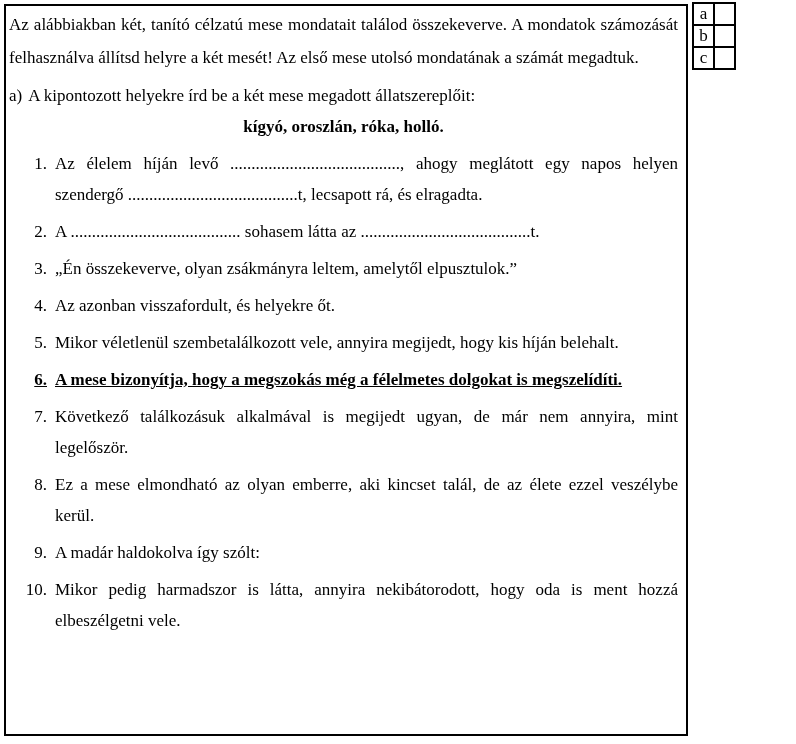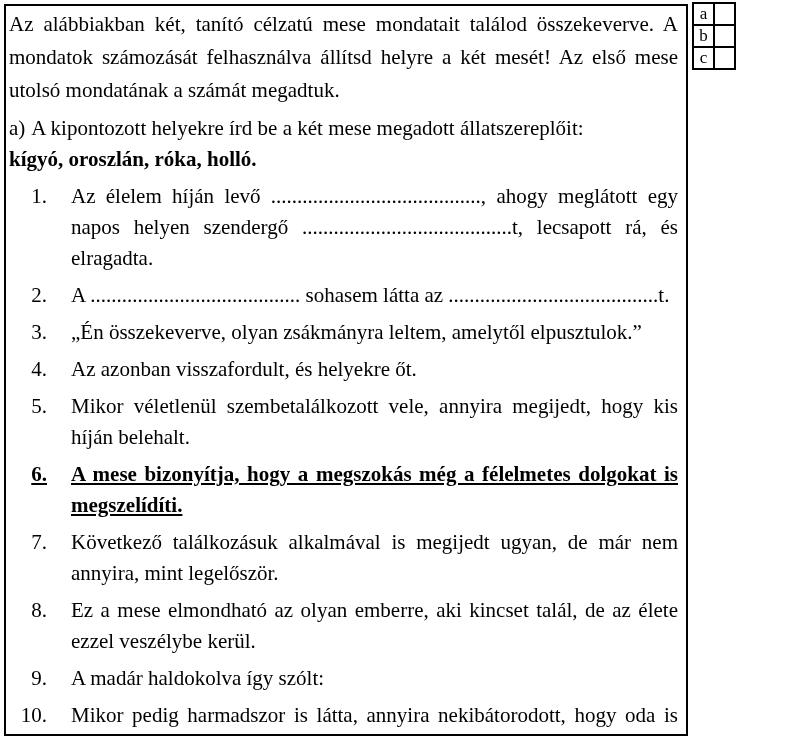--- a/index.html
+++ b/index.html
@@ -11,43 +11,43 @@
   }
   .page { position: relative; width: 796px; height: 744px; background: #ffffff; overflow: hidden; }
 
   
   .sheet {
     position: absolute; left: 4px; top: 4px;
     width: 684px; height: 732px;
     border: 2px solid #000000;
     padding: 2px 8px 0 3px;
     overflow: hidden;
-    font-size: 21px;
+    font-size: 17px;
     line-height: 31px;
   }
   .intro { text-align: justify; line-height: 33px; }
   .taskline { margin-top: 0; }
   .taskline.gap { margin-top: 6px; }
   .lbl { margin-right: 6px; }
-  .animals { font-weight: bold; }
+  .animals { text-align: center; font-weight: bold; }
 
   
   .blank {
     display: inline-block;
     width: 21px; height: 12px;
     border-bottom: 2px solid #000000;
     margin-left: 20px;
     transform: translateY(3px);
   }
   .given { font-weight: bold; text-decoration: underline; margin-left: 22px; }
 
   
   .sent { display: flex; margin-top: 6px; }
   .sent .num { flex: none; width: 38px; text-align: right; }
-  .sent .txt { flex: 1; margin-left: 24px; text-align: justify; }
+  .sent .txt { flex: 1; margin-left: 8px; text-align: justify; }
   .sent.emph { font-weight: bold; }
   .sent.emph .num, .sent.emph .txt { text-decoration: underline; }
 
   
   .score-table {
     position: absolute; left: 692px; top: 2px;
     border-collapse: collapse;
   }
   .score-table td {
     width: 21px; height: 22px;

